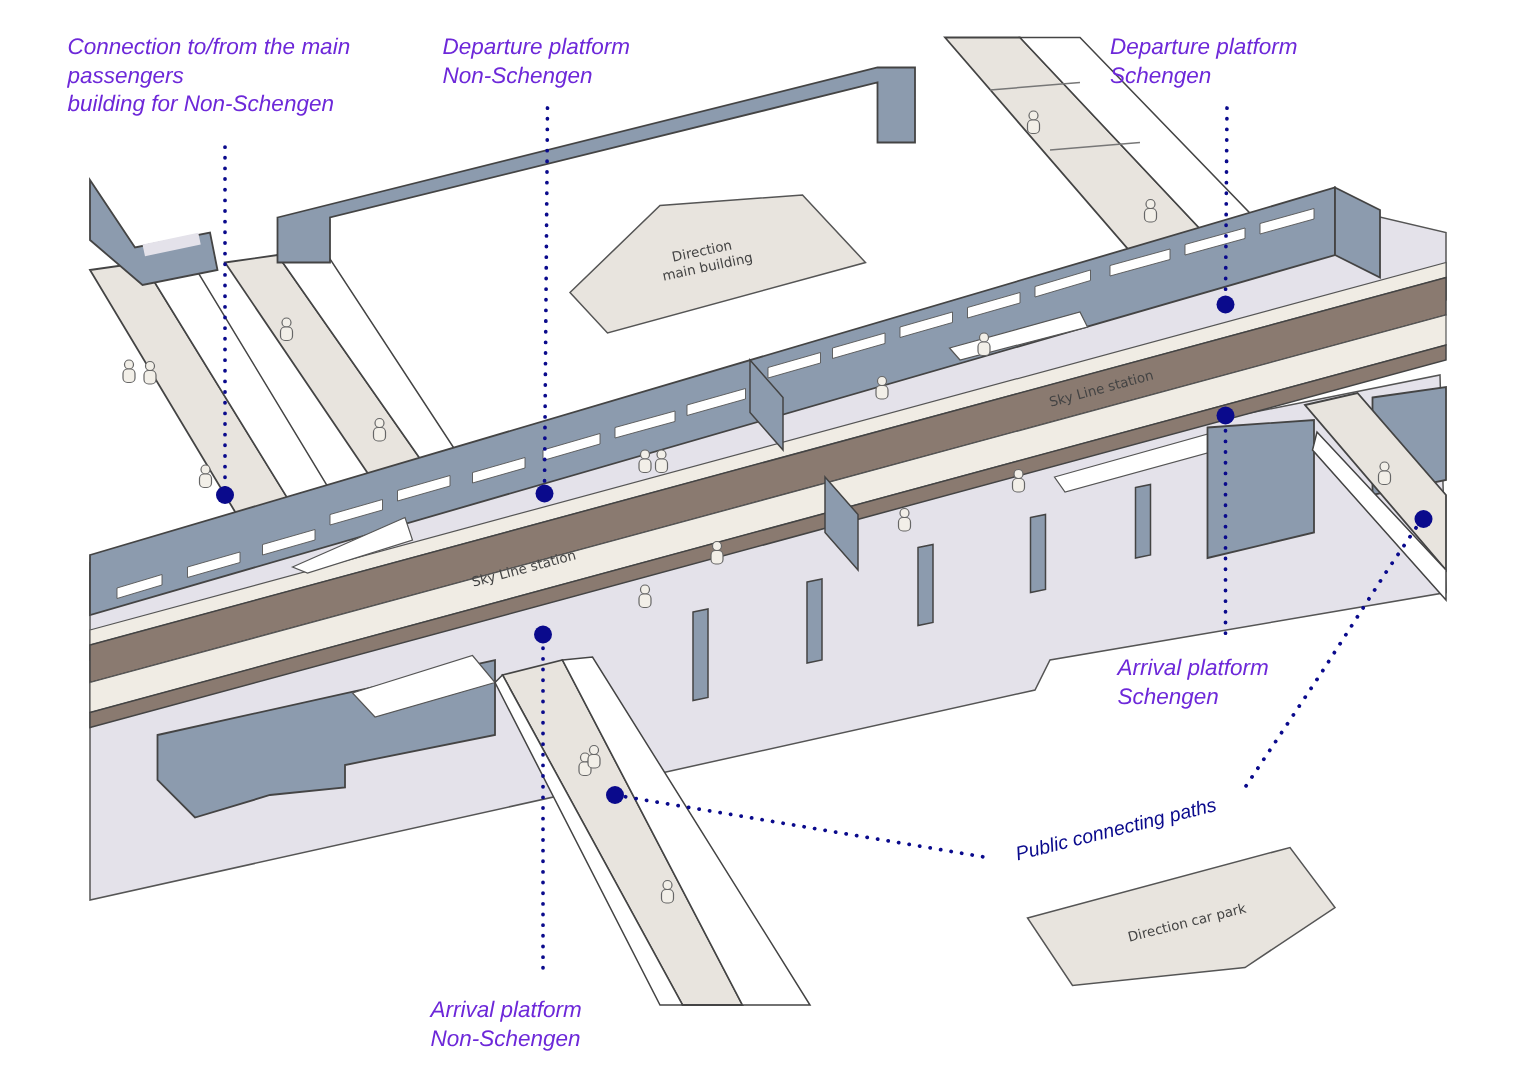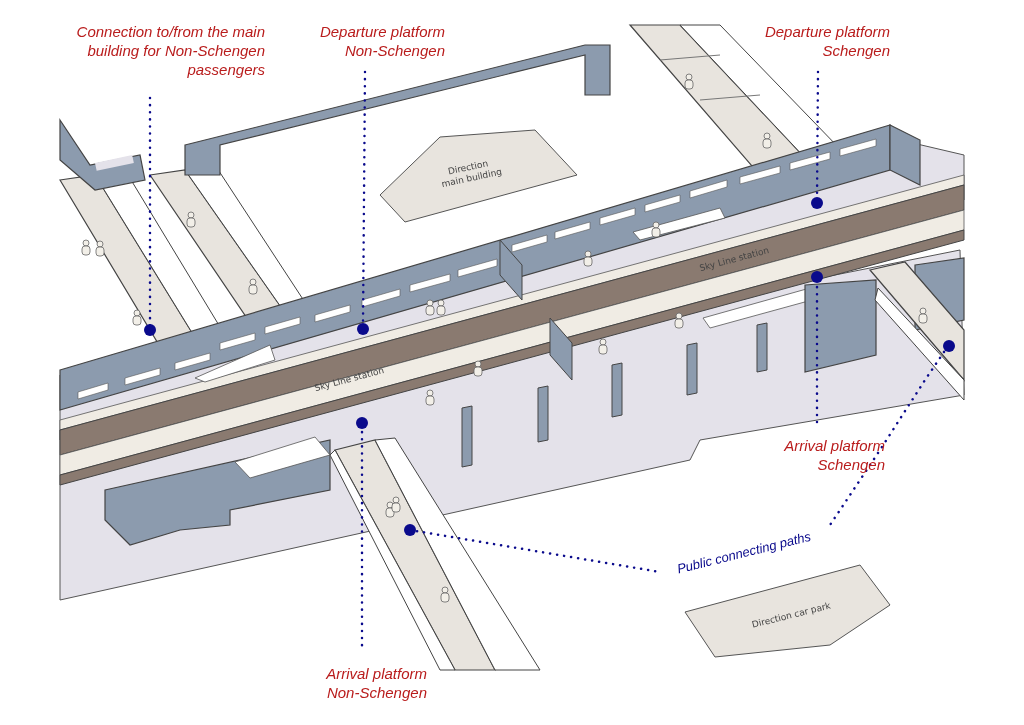--- a/index.html
+++ b/index.html
@@ -1,18 +1,18 @@
 <!DOCTYPE html>
 <html><head>
 <meta charset="utf-8">
 <style>
   html,body{margin:0;padding:0;background:#ffffff;}
   body{width:1024px;height:725px;overflow:hidden;position:relative;font-family:"DejaVu Sans",sans-serif;}
   #diagram{position:absolute;left:0;top:0;width:1024px;height:725px;}
-  .callout{position:absolute;color:#b91c1c;font-family:"Liberation Sans",sans-serif;font-style:italic;font-size:15px;line-height:19px;text-align:right;white-space:nowrap;}
+  .callout{position:absolute;color:#6d28d9;font-family:"Liberation Sans",sans-serif;font-style:italic;font-size:15px;line-height:19px;text-align:left;white-space:nowrap;}
   .callout span{display:block;}
   .map-label{font-family:"DejaVu Sans",sans-serif;fill:#444;}
 </style>
 </head>
 <body>
 
 <svg id="diagram" viewBox="0 0 1024 725" xmlns="http://www.w3.org/2000/svg">
 
   <polygon points="60,430 960,250 964,395 700,440 690,460 60,600" fill="#e4e2ea" stroke="#555" stroke-width="1"></polygon>
 
@@ -218,22 +218,22 @@
     <circle cx="362" cy="423" r="6"></circle>
     <circle cx="410" cy="530" r="6"></circle>
     <circle cx="949" cy="346" r="6"></circle>
   </g>
 
   <text transform="translate(745,557) rotate(-14)" text-anchor="middle" font-family="Liberation Sans, sans-serif" font-style="italic" font-size="13" fill="#0a0a8c">Public connecting paths</text>
 </svg>
 
 <div class="callout" style="left:45px;top:22px;width:220px;">
   <span>Connection to/from the main</span>
+  <span>passengers</span>
   <span>building for Non-Schengen</span>
-  <span>passengers</span>
 </div>
 <div class="callout" style="left:295px;top:22px;width:150px;">
   <span>Departure platform</span>
   <span>Non-Schengen</span>
 </div>
 <div class="callout" style="left:740px;top:22px;width:150px;">
   <span>Departure platform</span>
   <span>Schengen</span>
 </div>
 <div class="callout" style="left:745px;top:436px;width:140px;">

